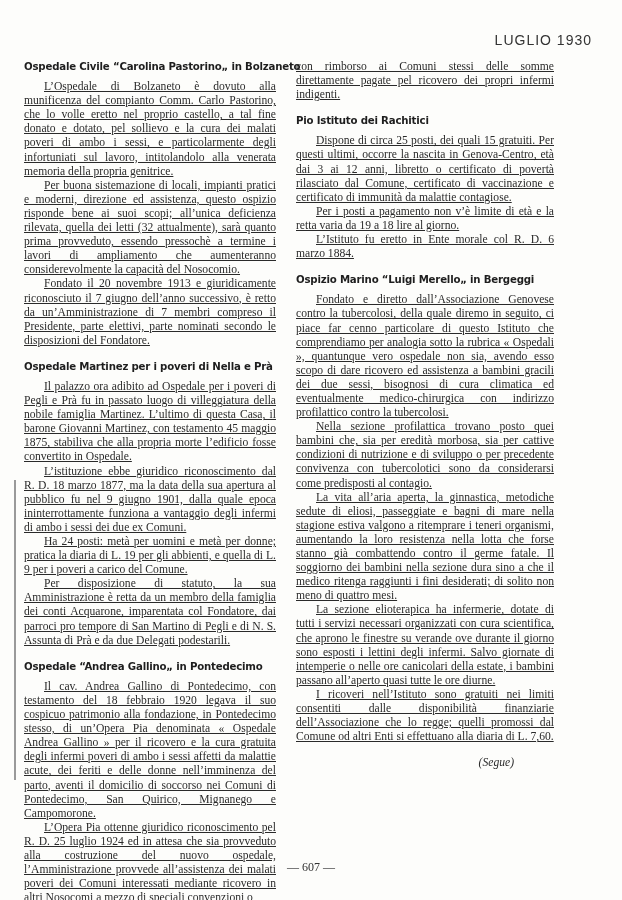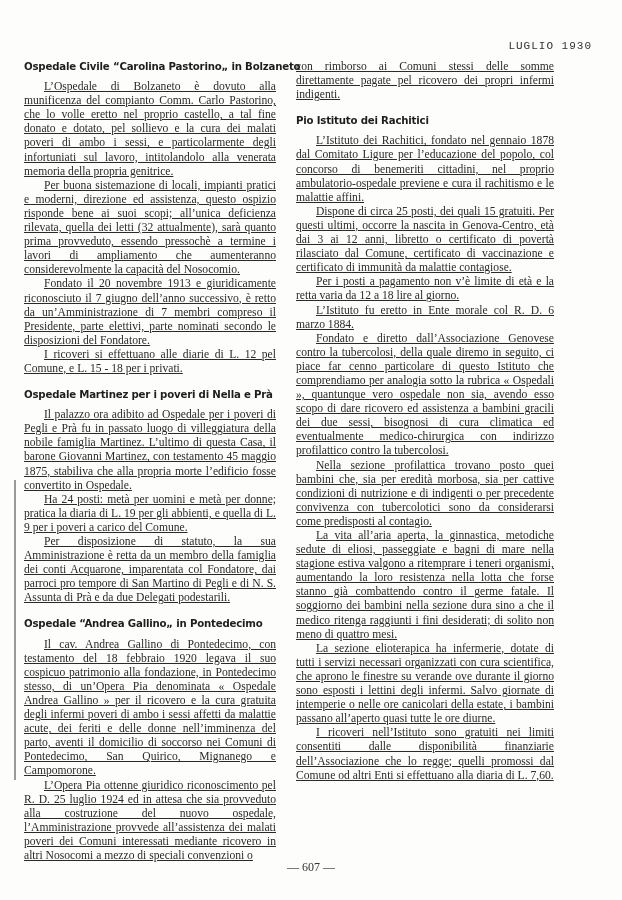--- a/index.html
+++ b/index.html
@@ -2,22 +2,22 @@
 <html><head>
 <meta charset="utf-8">
 <style>
   html, body { margin:0; padding:0; }
   body {
     width:622px; height:900px; background:#fdfdfb; position:relative; overflow:hidden;
     font-family:"DejaVu Serif", "Liberation Serif", serif; color:#2a2a2a;
   }
   .page { position:absolute; left:0; top:0; width:622px; height:900px; }
   .running-head {
-    position:absolute; top:40px; right:30px;
-    font-family:Liberation Mono, monospace; font-size:11px; letter-spacing:1px; color:#333;
+    position:absolute; top:32px; right:30px;
+    font-family:Liberation Sans, sans-serif; font-size:14px; letter-spacing:1px; color:#333;
   }
   .col { position:absolute; top:60px; font-family:"Liberation Serif", serif; font-size:11.6px; line-height:14.1px; text-align:justify; }
   .col.left { left:24px; width:252px; }
   .col.right { left:296px; width:258px; }
   .heading {
     font-family:"DejaVu Sans", sans-serif; font-weight:bold; font-size:10.2px;
     margin:0 0 6px 0; text-align:left; white-space:nowrap; letter-spacing:-0.2px; color:#1e1e1e;
   }
   .heading.spaced { margin-top:12px; }
   p { margin:0; text-indent:20px; hyphens:manual;text-decoration:underline; }
@@ -37,47 +37,48 @@
 <div class="page">
   <div class="running-head">LUGLIO 1930</div>
   <div class="margin-rule"></div>
 
   <div class="col left">
     <div>
       <div class="heading">Ospedale Civile “Carolina Pastorino„ in Bolzaneto</div>
       <p>L’Ospedale di Bolzaneto è dovuto alla munificenza del compianto Comm. Carlo Pastorino, che lo volle eretto nel proprio castello, a tal fine donato e dotato, pel sollievo e la cura dei malati poveri di ambo i sessi, e particolarmente degli infortuniati sul lavoro, intitolandolo alla venerata memoria della propria genitrice.</p>
       <p>Per buona sistemazione di locali, impianti pratici e moderni, direzione ed assistenza, questo ospizio risponde bene ai suoi scopi; all’unica deficienza rilevata, quella dei letti (32 attualmente), sarà quanto prima provveduto, essendo pressochè a termine i lavori di ampliamento che aumenteranno considerevolmente la capacità del Nosocomio.</p>
       <p>Fondato il 20 novembre 1913 e giuridicamente riconosciuto il 7 giugno dell’anno successivo, è retto da un’Amministrazione di 7 membri compreso il Presidente, parte elettivi, parte nominati secondo le disposizioni del Fondatore.</p>
-      <p>I ricoveri si effettuano alle diarie di L. 12 pel Comune, e L. 15 - 18 per i privati.</p>
     </div>
     <div>
       <div class="heading spaced">Ospedale Martinez per i poveri di Nella e Prà</div>
       <p>Il palazzo ora adibito ad Ospedale per i poveri di Pegli e Prà fu in passato luogo di villeggiatura della nobile famiglia Martinez. L’ultimo di questa Casa, il barone Giovanni Martinez, con testamento 45 maggio 1875, stabiliva che alla propria morte l’edificio fosse convertito in Ospedale.</p>
+      <p>L’istituzione ebbe giuridico riconoscimento dal R. D. 18 marzo 1877, ma la data della sua apertura al pubblico fu nel 9 giugno 1901, dalla quale epoca ininterrottamente funziona a vantaggio degli infermi di ambo i sessi dei due ex Comuni.</p>
       <p>Ha 24 posti: metà per uomini e metà per donne; pratica la diaria di L. 19 per gli abbienti, e quella di L. 9 per i poveri a carico del Comune.</p>
       <p>Per disposizione di statuto, la sua Amministrazione è retta da un membro della famiglia dei conti Acquarone, imparentata col Fondatore, dai parroci pro tempore di San Martino di Pegli e di N. S. Assunta di Prà e da due Delegati podestarili.</p>
     </div>
     <div>
       <div class="heading spaced">Ospedale “Andrea Gallino„ in Pontedecimo</div>
       <p>Il cav. Andrea Gallino di Pontedecimo, con testamento del 18 febbraio 1920 legava il suo cospicuo patrimonio alla fondazione, in Pontedecimo stesso, di un’Opera Pia denominata « Ospedale Andrea Gallino » per il ricovero e la cura gratuita degli infermi poveri di ambo i sessi affetti da malattie acute, dei feriti e delle donne nell’imminenza del parto, aventi il domicilio di soccorso nei Comuni di Pontedecimo, San Quirico, Mignanego e Campomorone.</p>
       <p>L’Opera Pia ottenne giuridico riconoscimento pel R. D. 25 luglio 1924 ed in attesa che sia provveduto alla costruzione del nuovo ospedale, l’Amministrazione provvede all’assistenza dei malati poveri dei Comuni interessati mediante ricovero in altri Nosocomi a mezzo di speciali convenzioni o</p>
     </div>
   </div>
 
   <div class="col right">
     <p class="noindent">con rimborso ai Comuni stessi delle somme direttamente pagate pel ricovero dei propri infermi indigenti.</p>
     <div>
       <div class="heading spaced">Pio Istituto dei Rachitici</div>
-      <p>L’Istituto dei Rachitici, fondato nel gennaio 1878 dal Comitato Ligure per l’educazione del popolo, col concorso di benemeriti cittadini, nel proprio ambulatorio-ospedale previene e cura il rachitismo e le malattie affini.</p>
       <p>Dispone di circa 25 posti, dei quali 15 gratuiti. Per questi ultimi, occorre la nascita in Genova-Centro, età dai 3 ai 12 anni, libretto o certificato di povertà rilasciato dal Comune, certificato di vaccinazione e certificato di immunità da malattie contagiose.</p>
-      <p>Per i posti a pagamento non v’è limite di età e la retta varia da 12 a 18 lire al giorno.</p>
+      <p>Per i posti a pagamento non v’è limite di età e la retta varia da 19 a 18 lire al giorno.</p>
       <p>L’Istituto fu eretto in Ente morale col R. D. 6 marzo 1884.</p>
     </div>
     <div>
+      <div class="heading spaced">Ospizio Marino “Luigi Merello„ in Bergeggi</div>
       <p>Fondato e diretto dall’Associazione Genovese contro la tubercolosi, della quale diremo in seguito, ci piace far cenno particolare di questo Istituto che comprendiamo per analogia sotto la rubrica « Ospedali », quantunque vero ospedale non sia, avendo esso scopo di dare ricovero ed assistenza a bambini gracili dei due sessi, bisognosi di cura climatica ed eventualmente medico-chirurgica con indirizzo profilattico contro la tubercolosi.</p>
-      <p>Nella sezione profilattica trovano posto quei bambini che, sia per eredità morbosa, sia per cattive condizioni di nutrizione e di indigenti o per precedente convivenza con tubercolotici sono da considerarsi come predisposti al contagio.</p>
+      <p>Nella sezione profilattica trovano posto quei bambini che, sia per eredità morbosa, sia per cattive condizioni di nutrizione e di sviluppo o per precedente convivenza con tubercolotici sono da considerarsi come predisposti al contagio.</p>
       <p>La vita all’aria aperta, la ginnastica, metodiche sedute di eliosi, passeggiate e bagni di mare nella stagione estiva valgono a ritemprare i teneri organismi, aumentando la loro resistenza nella lotta che forse stanno già combattendo contro il germe fatale. Il soggiorno dei bambini nella sezione dura sino a che il medico ritenga raggiunti i fini desiderati; di solito non meno di quattro mesi.</p>
       <p>La sezione elioterapica ha infermerie, dotate di tutti i servizi necessari organizzati con cura scientifica, che aprono le finestre su verande ove durante il giorno sono esposti i lettini degli infermi. Salvo giornate di intemperie o nelle ore canicolari della estate, i bambini passano all’aperto quasi tutte le ore diurne.</p>
       <p>I ricoveri nell’Istituto sono gratuiti nei limiti consentiti dalle disponibilità finanziarie dell’Associazione che lo regge; quelli promossi dal Comune od altri Enti si effettuano alla diaria di L. 7,60.</p>
     </div>
+    <div class="segue">(Segue)</div>
   </div>
 
   <div class="folio">— 607 —</div>
 </div>
 
 </body></html>

